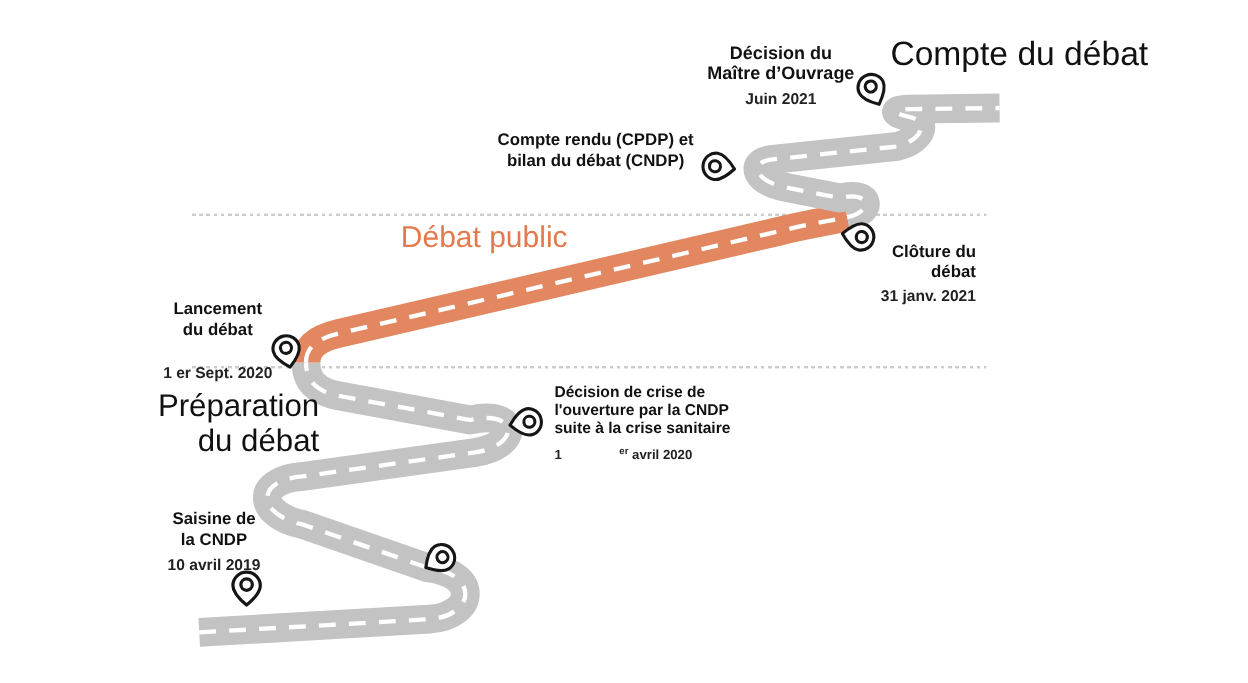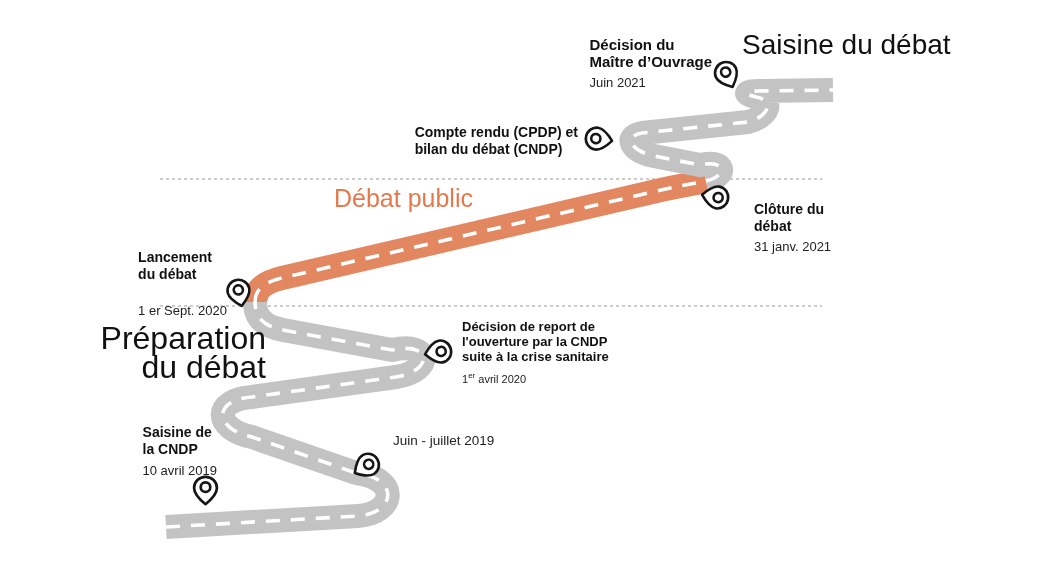--- a/index.html
+++ b/index.html
@@ -19,36 +19,36 @@
     background:repeating-linear-gradient(90deg,var(--separator) 0 3px,transparent 3px 6px);
   }
   .sep.s1{top:178px;}
   .sep.s2{top:305px;}
   svg.road{position:absolute;left:0;top:0;}
   .road-base{fill:none;stroke-width:24;stroke-linejoin:round;stroke-linecap:butt;}
   .road-dash{fill:none;stroke:#ffffff;stroke-width:3.6;stroke-dasharray:14 11;stroke-linecap:butt;}
   .pin{position:absolute;width:26px;height:30px;}
   .pin svg{display:block;}
   .ms{position:absolute;font-size:14px;font-weight:bold;line-height:16.5px;white-space:nowrap;}
-  .ms .date{font-weight:normal;font-size:13px;color:#222;}
-  .r{text-align:left;}
+  .ms .date{font-weight:bold;font-size:13px;color:#222;}
+  .r{text-align:center;}
   .ms-decision-mo{right:328px;top:36px;font-size:15px;line-height:17px;}
   .ms-decision-mo .date{margin-top:4px;}
   .title-suites{left:742px;top:29px;font-size:28px;}
-  .ms-compte-rendu{right:462px;top:124px;}
+  .ms-compte-rendu{right:462px;top:108px;}
   .ms-compte-rendu .date{margin-top:5px;}
   .title-debat{left:334px;top:184px;font-size:25px;color:var(--debat-title);}
-  .ms-cloture{left:754px;top:201px;}
+  .ms-cloture{left:734px;top:201px;text-align:right;}
   .ms-cloture .date{margin-top:5px;}
   .ms-lancement{right:813px;top:249px;}
   .ms-lancement .date{margin-top:21px;}
-  .title-prep{right:774px;top:324px;font-size:32px;line-height:29px;text-align:right;position:absolute;}
+  .title-prep{right:774px;top:324px;font-size:26px;line-height:29px;text-align:right;position:absolute;}
   .ms-report{left:462px;top:319px;font-size:13px;line-height:15px;}
   .ms-report .date{margin-top:4px;font-size:11px;}
-  .ms-report .date .sup{font-size:8px;vertical-align:super;}
+  .ms-report .date .sup{font-size:8px;vertical-align:super;margin-left:48px;}
   .ms-nomination{left:393px;top:428px;}
   .ms-nomination .date{margin-top:5px;font-size:13.5px;}
   .ms-saisine{right:823px;top:424px;}
   .ms-saisine .date{margin-top:6px;}
   .big-title{position:absolute;}
 </style>
 </head>
 <body>
 
 <div class="canvas">
@@ -101,21 +101,21 @@
         <circle cx="13" cy="11.8" r="4.6" fill="#fff" stroke="#161616" stroke-width="2.6"></circle>
       </svg>
   </div>
   <div class="pin" style="left:192px;top:474px;transform:rotate(0deg)">
     <svg viewBox="0 0 26 30" width="27" height="33">
         <path d="M13 1.8 C6.9 1.8 2 6.6 2 12.5 C2 17.3 6.2 22.6 13 28.2 C19.8 22.6 24 17.3 24 12.5 C24 6.6 19.1 1.8 13 1.8 Z" fill="#fff" stroke="#161616" stroke-width="2.6" stroke-linejoin="round"></path>
         <circle cx="13" cy="11.8" r="4.6" fill="#fff" stroke="#161616" stroke-width="2.6"></circle>
       </svg>
   </div>
 
-  <div class="big-title title-suites">Saisine du débat</div>
+  <div class="big-title title-suites">Compte du débat</div>
   <div class="big-title title-debat">Débat public</div>
   <div class="title-prep">
     <div>Préparation</div>
     <div>du débat</div>
   </div>
 
   <div class="ms r ms-decision-mo">
     <div>Décision du</div>
     <div>Maître d’Ouvrage</div>
     <div class="date">Juin 2021</div>
@@ -132,28 +132,27 @@
     <div class="date">31 janv. 2021</div>
   </div>
 
   <div class="ms r ms-lancement">
     <div>Lancement</div>
     <div>du débat</div>
     <div class="date">1 er Sept. 2020</div>
   </div>
 
   <div class="ms ms-report">
-    <div>Décision de report de</div>
+    <div>Décision de crise de</div>
     <div>l'ouverture par la CNDP</div>
     <div>suite à la crise sanitaire</div>
     <div class="date"><span>1</span><span class="sup">er</span><span> avril 2020</span></div>
   </div>
 
   <div class="ms ms-nomination">
-    <div class="date">Juin - juillet 2019</div>
   </div>
 
   <div class="ms r ms-saisine">
     <div>Saisine de</div>
     <div>la CNDP</div>
     <div class="date">10 avril 2019</div>
   </div>
 
 </div>
 

